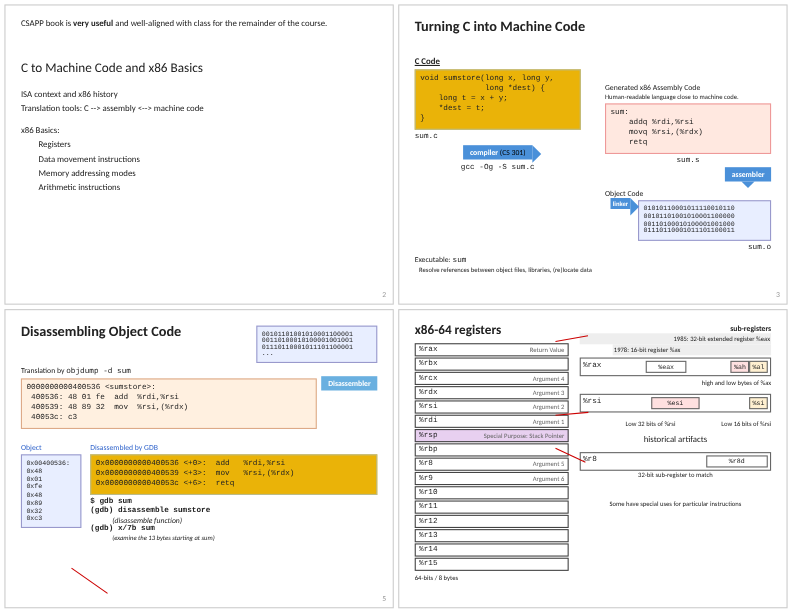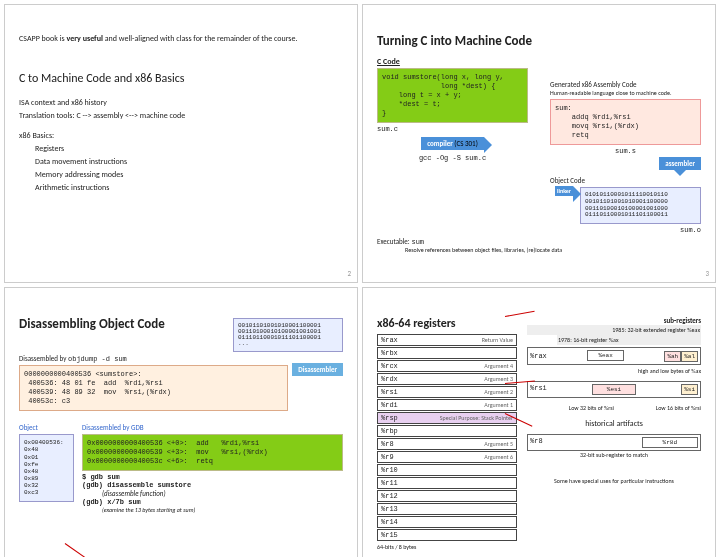--- a/index.html
+++ b/index.html
@@ -1,30 +1,30 @@
 <!DOCTYPE html>
 <html><head>
 <meta charset="utf-8">
 <style>
 *{margin:0;padding:0;box-sizing:border-box}
 body{font-family:Calibri,Arial,sans-serif;background:#fff;width:720px;height:557px;overflow:hidden}
 .grid{display:grid;grid-template-columns:1fr 1fr;grid-template-rows:1fr 1fr;width:720px;height:557px;gap:4px;padding:4px}
-.slide{border:1px solid #ccc;background:#fff;padding:28px 14px;position:relative;font-size:8px;color:#222}
+.slide{border:1px solid #ccc;background:#fff;padding:12px 14px;position:relative;font-size:8px;color:#222}
 .pn{position:absolute;bottom:4px;right:6px;color:#999;font-size:7px}
 
 
 .note{font-size:8px;margin-bottom:28px}
 .t1{font-size:12px;font-weight:400;margin:6px 0 12px}
 .l1{font-size:8px;margin:3px 0}
 .l2{font-size:8px;margin:3px 0 3px 16px}
 
 
 .t2{font-size:13px;font-weight:700}
 .sub{font-size:8px;font-weight:700;text-decoration:underline;margin-top:6px}
-.cbox{background:#84cc16;border:1px solid #bb8;font-family:'Courier New',monospace;font-size:7px;padding:4px;white-space:pre;line-height:1.3;margin:2px 0;text-align:left}
+.cbox{background:#eab308;border:1px solid #bb8;font-family:'Courier New',monospace;font-size:7px;padding:4px;white-space:pre;line-height:1.3;margin:2px 0;text-align:left}
 .cbox.pink{background:#ffe8e0;border-color:#e99}
 .cbox.blue{background:#e8eeff;border-color:#99c}
 .lab{font-size:7px;font-family:'Courier New',monospace}
 .lab2{font-size:7px}
 .arrow{position:relative;background:#4a90d9;color:#fff;padding:2px 6px;font-size:7px;display:inline-block}
 .arrow.rt::after{content:"";position:absolute;right:-8px;top:0;border:8px solid transparent;border-left-color:#4a90d9;border-right:0}
 .arrow.dn::after{content:"";position:absolute;left:50%;margin-left:-6px;bottom:-6px;border:6px solid transparent;border-top-color:#4a90d9;border-bottom:0}
 .black{color:#000;font-weight:400}
 
 
@@ -50,21 +50,21 @@
  <div class="l1" style="margin-top:10px">x86 Basics:</div>
  <div class="l2">Registers</div>
  <div class="l2">Data movement instructions</div>
  <div class="l2">Memory addressing modes</div>
  <div class="l2">Arithmetic instructions</div>
  <div class="pn">2</div>
 </div>
 
 <div class="slide">
  <div class="t2">Turning C into Machine Code</div>
- <div style="display:flex;gap:22px;margin-top:2px">
+ <div style="display:flex;gap:22px;margin-top:13px">
   <div style="flex:1">
    <div class="sub">C Code</div>
    <div class="cbox">void sumstore(long x, long y,
               long *dest) {
     long t = x + y;
     *dest = t;
 }</div>
    <div class="lab">sum.c</div>
    <div style="text-align:center;margin:4px 0"><span class="arrow rt"><b>compiler</b> <span class="black">(CS 301)</span></span></div>
    <div class="lab" style="text-align:center">gcc -Og -S sum.c</div>
@@ -83,33 +83,33 @@
     <div style="flex:0 0 28px;text-align:center"><span class="arrow rt" style="padding:1px 2px;font-size:6px"><b>linker</b></span></div>
     <div class="cbox blue" style="flex:1;font-size:6px;line-height:1.1">01010110001011110010110
 00101101001010001100000
 00110100010100001001000
 01110110001011101100011</div>
    </div>
    <div class="lab" style="text-align:right">sum.o</div>
   </div>
  </div>
  <div style="margin-top:2px"><span class="lab2">Executable:</span> <span class="lab">sum</span></div>
- <div class="lab2" style="font-size:6px;margin-left:28px">Resolve references between object files, libraries, (re)locate data</div>
+ <div class="lab2" style="font-size:6px;margin-left:4px">Resolve references between object files, libraries, (re)locate data</div>
  <div class="pn">3</div>
 </div>
 
 <div class="slide">
  <div style="display:flex;gap:6px">
   <div class="t2" style="flex:1">Disassembling Object Code</div>
   <div class="cbox blue" style="font-size:6px;line-height:1;width:110px">00101101001010001100001
 00110100010100001001001
 01110110001011101100001
 ...</div>
  </div>
- <div class="lab2"><span>Disassembled by </span><span class="lab">objdump -d sum</span></div>
+ <div class="lab2"><span>Translation by </span><span class="lab">objdump -d sum</span></div>
  <div style="display:flex;gap:4px">
   <div class="cbox" style="background:#fff0e0;border-color:#da8;flex:1">0000000000400536 &lt;sumstore&gt;:
  400536: 48 01 fe  add  %rdi,%rsi
  400539: 48 89 32  mov  %rsi,(%rdx)
  40053c: c3</div>
   <div><span class="arrow" style="font-size:7px;background:#6ab0e0"><b>Disassembler</b></span></div>
  </div>
  <div style="display:flex;gap:8px;margin-top:10px">
   <div style="flex:0 0 55px">
    <div class="lab2" style="text-decoration:none;color:#36c">Object</div>

